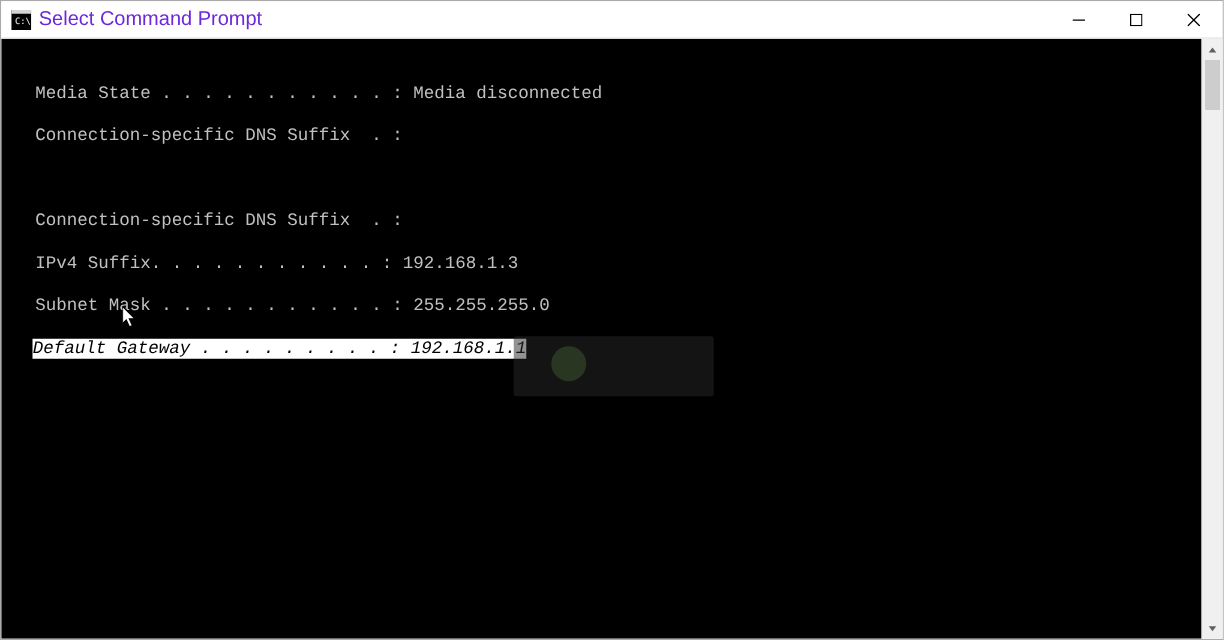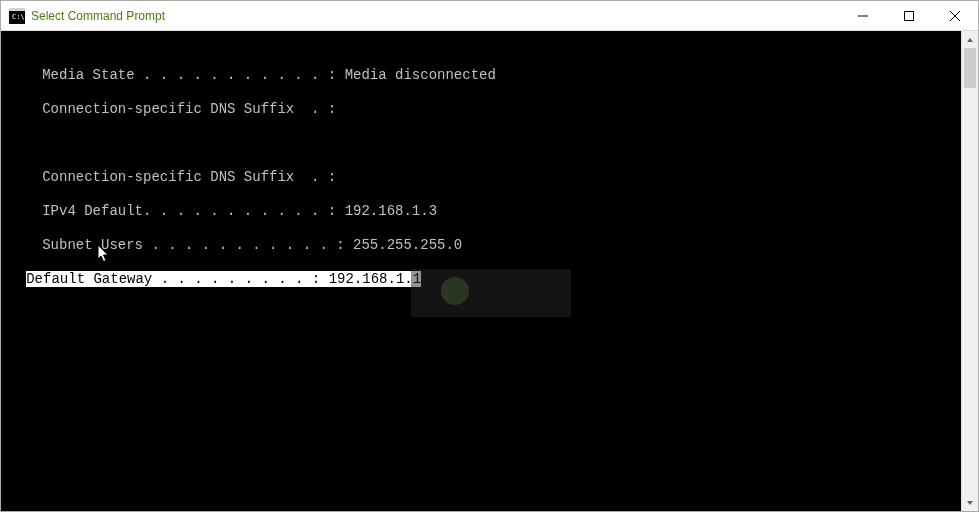--- a/index.html
+++ b/index.html
@@ -38,22 +38,22 @@
       margin-right: 6px;
       display: flex;
       align-items: center;
       justify-content: center;
     }
     .app-icon svg {
       width: 16px;
       height: 16px;
     }
     .title-text {
-      font-size: 12px;
-      color: #4d7c0f;
+      font-size: 16px;
+      color: #6d28d9;
       flex: 1;
     }
     .window-controls {
       display: flex;
       height: 100%;
     }
     .win-btn {
       width: 46px;
       height: 100%;
       display: flex;
@@ -79,29 +79,30 @@
       color: #c0c0c0;
       font-family: Consolas, "Courier New", monospace;
       font-size: 14px;
       line-height: 17px;
       padding: 2px 0 0 0;
       white-space: pre;
       overflow: hidden;
       position: relative;
     }
     .terminal .line {
-      padding-left: 16px;
+      padding-left: 2px;
     }
     .terminal .highlight {
       background: #fff;
       color: #000;
       display: inline;
     }
     .terminal .highlight-line {
       padding-left: 0;
+      font-style: italic;
     }
     .scrollbar {
       width: 17px;
       background: #f0f0f0;
       display: flex;
       flex-direction: column;
       border-left: 1px solid #ddd;
     }
     .scroll-btn {
       height: 17px;
@@ -201,22 +202,22 @@
   </div>
 
   <div class="content-area">
     <div class="terminal">
 <div class="line"></div>
 <div class="line">   Media State . . . . . . . . . . . : Media disconnected</div>
 <div class="line">   Connection-specific DNS Suffix  . :</div>
 <div class="line"></div>
 <div class="line"></div>
 <div class="line">   Connection-specific DNS Suffix  . :</div>
-<div class="line">   IPv4 Default. . . . . . . . . . . : 192.168.1.3</div>
-<div class="line">   Subnet Users . . . . . . . . . . . : 255.255.255.0</div>
+<div class="line">   IPv4 Suffix. . . . . . . . . . . : 192.168.1.3</div>
+<div class="line">   Subnet Mask . . . . . . . . . . . : 255.255.255.0</div>
 <div class="line highlight-line"><span>   </span><span class="highlight">Default Gateway . . . . . . . . . : 192.168.1.1</span></div>
 <div class="line"></div>
 
       <div class="watermark">
         <span>A</span><span class="watermark-avatar"></span><span>PUALS</span>
       </div>
 
       <div class="cursor-arrow">
         <svg viewBox="0 0 12 18">
           <path d="M0 0 L0 14 L3 11 L5.5 16.5 L8 15.5 L5.5 10 L10 10 Z" fill="#fff" stroke="#000" stroke-width="1"></path>

